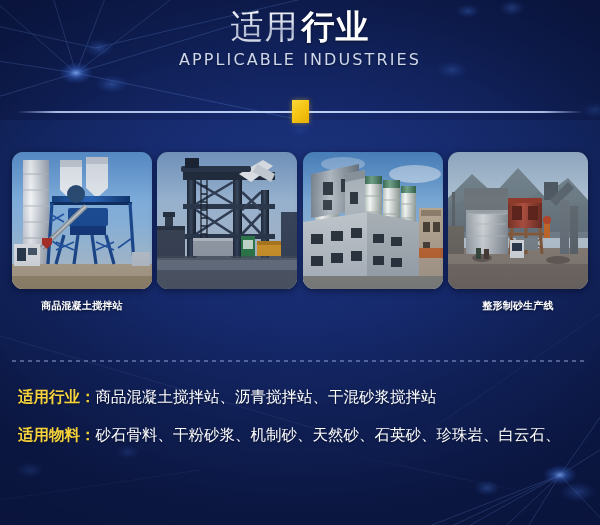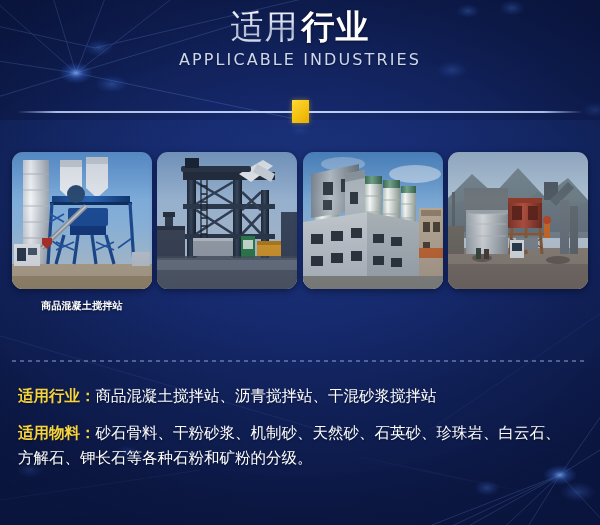--- a/index.html
+++ b/index.html
@@ -95,21 +95,21 @@
   }
 
   
   .sep {
     position:absolute; top:360px; left:12px; width:576px; height:2px; z-index:3;
     background:repeating-linear-gradient(90deg, rgba(175,195,240,.40) 0 4px, rgba(175,195,240,0) 4px 8px);
   }
 
   
   .info { position:absolute; top:385px; left:18px; width:570px; z-index:3; }
-  .info-row { margin-bottom:13px; line-height:24px;font-family:Liberation Mono, monospace; }
+  .info-row { margin-bottom:13px; line-height:24px; }
   .info-row:last-child { margin-bottom:0; }
   .lbl {
     color:#f6d33b; font-weight:700; font-size:15.5px;
     text-shadow:0 1px 2px rgba(0,0,0,.4);
   }
   .val {
     color:#ffffff; font-weight:400; font-size:15.5px;
     text-shadow:0 1px 2px rgba(0,0,0,.4);
   }
   .info-row.wrap { line-height:25px; }
@@ -493,25 +493,25 @@
       <ellipse cx="110" cy="108" rx="12" ry="4" fill="#6a6057"></ellipse>
       <rect x="28" y="96" width="5" height="11" fill="#3a4b3c"></rect>
       <rect x="36" y="97" width="5" height="10" fill="#4a3f35"></rect>
     </svg>
     <div class="photo-shade"></div>
   </div>
 </div>
 
 <div class="caption">
   <div class="cap">商品混凝土搅拌站</div>
+  <div class="cap">整形制砂生产线</div>
 </div>
 
 <div class="sep"></div>
 
 <div class="info">
   <div class="info-row">
     <span class="lbl">适用行业：</span><span class="val">商品混凝土搅拌站、沥青搅拌站、干混砂浆搅拌站</span>
   </div>
   <div class="info-row wrap">
     <span class="lbl">适用物料：</span><span class="val">砂石骨料、干粉砂浆、机制砂、天然砂、石英砂、珍珠岩、白云石、</span><br>
-    <span class="val">方解石、钾长石等各种石粉和矿粉的分级。</span>
   </div>
 </div>
 
 </body></html>

